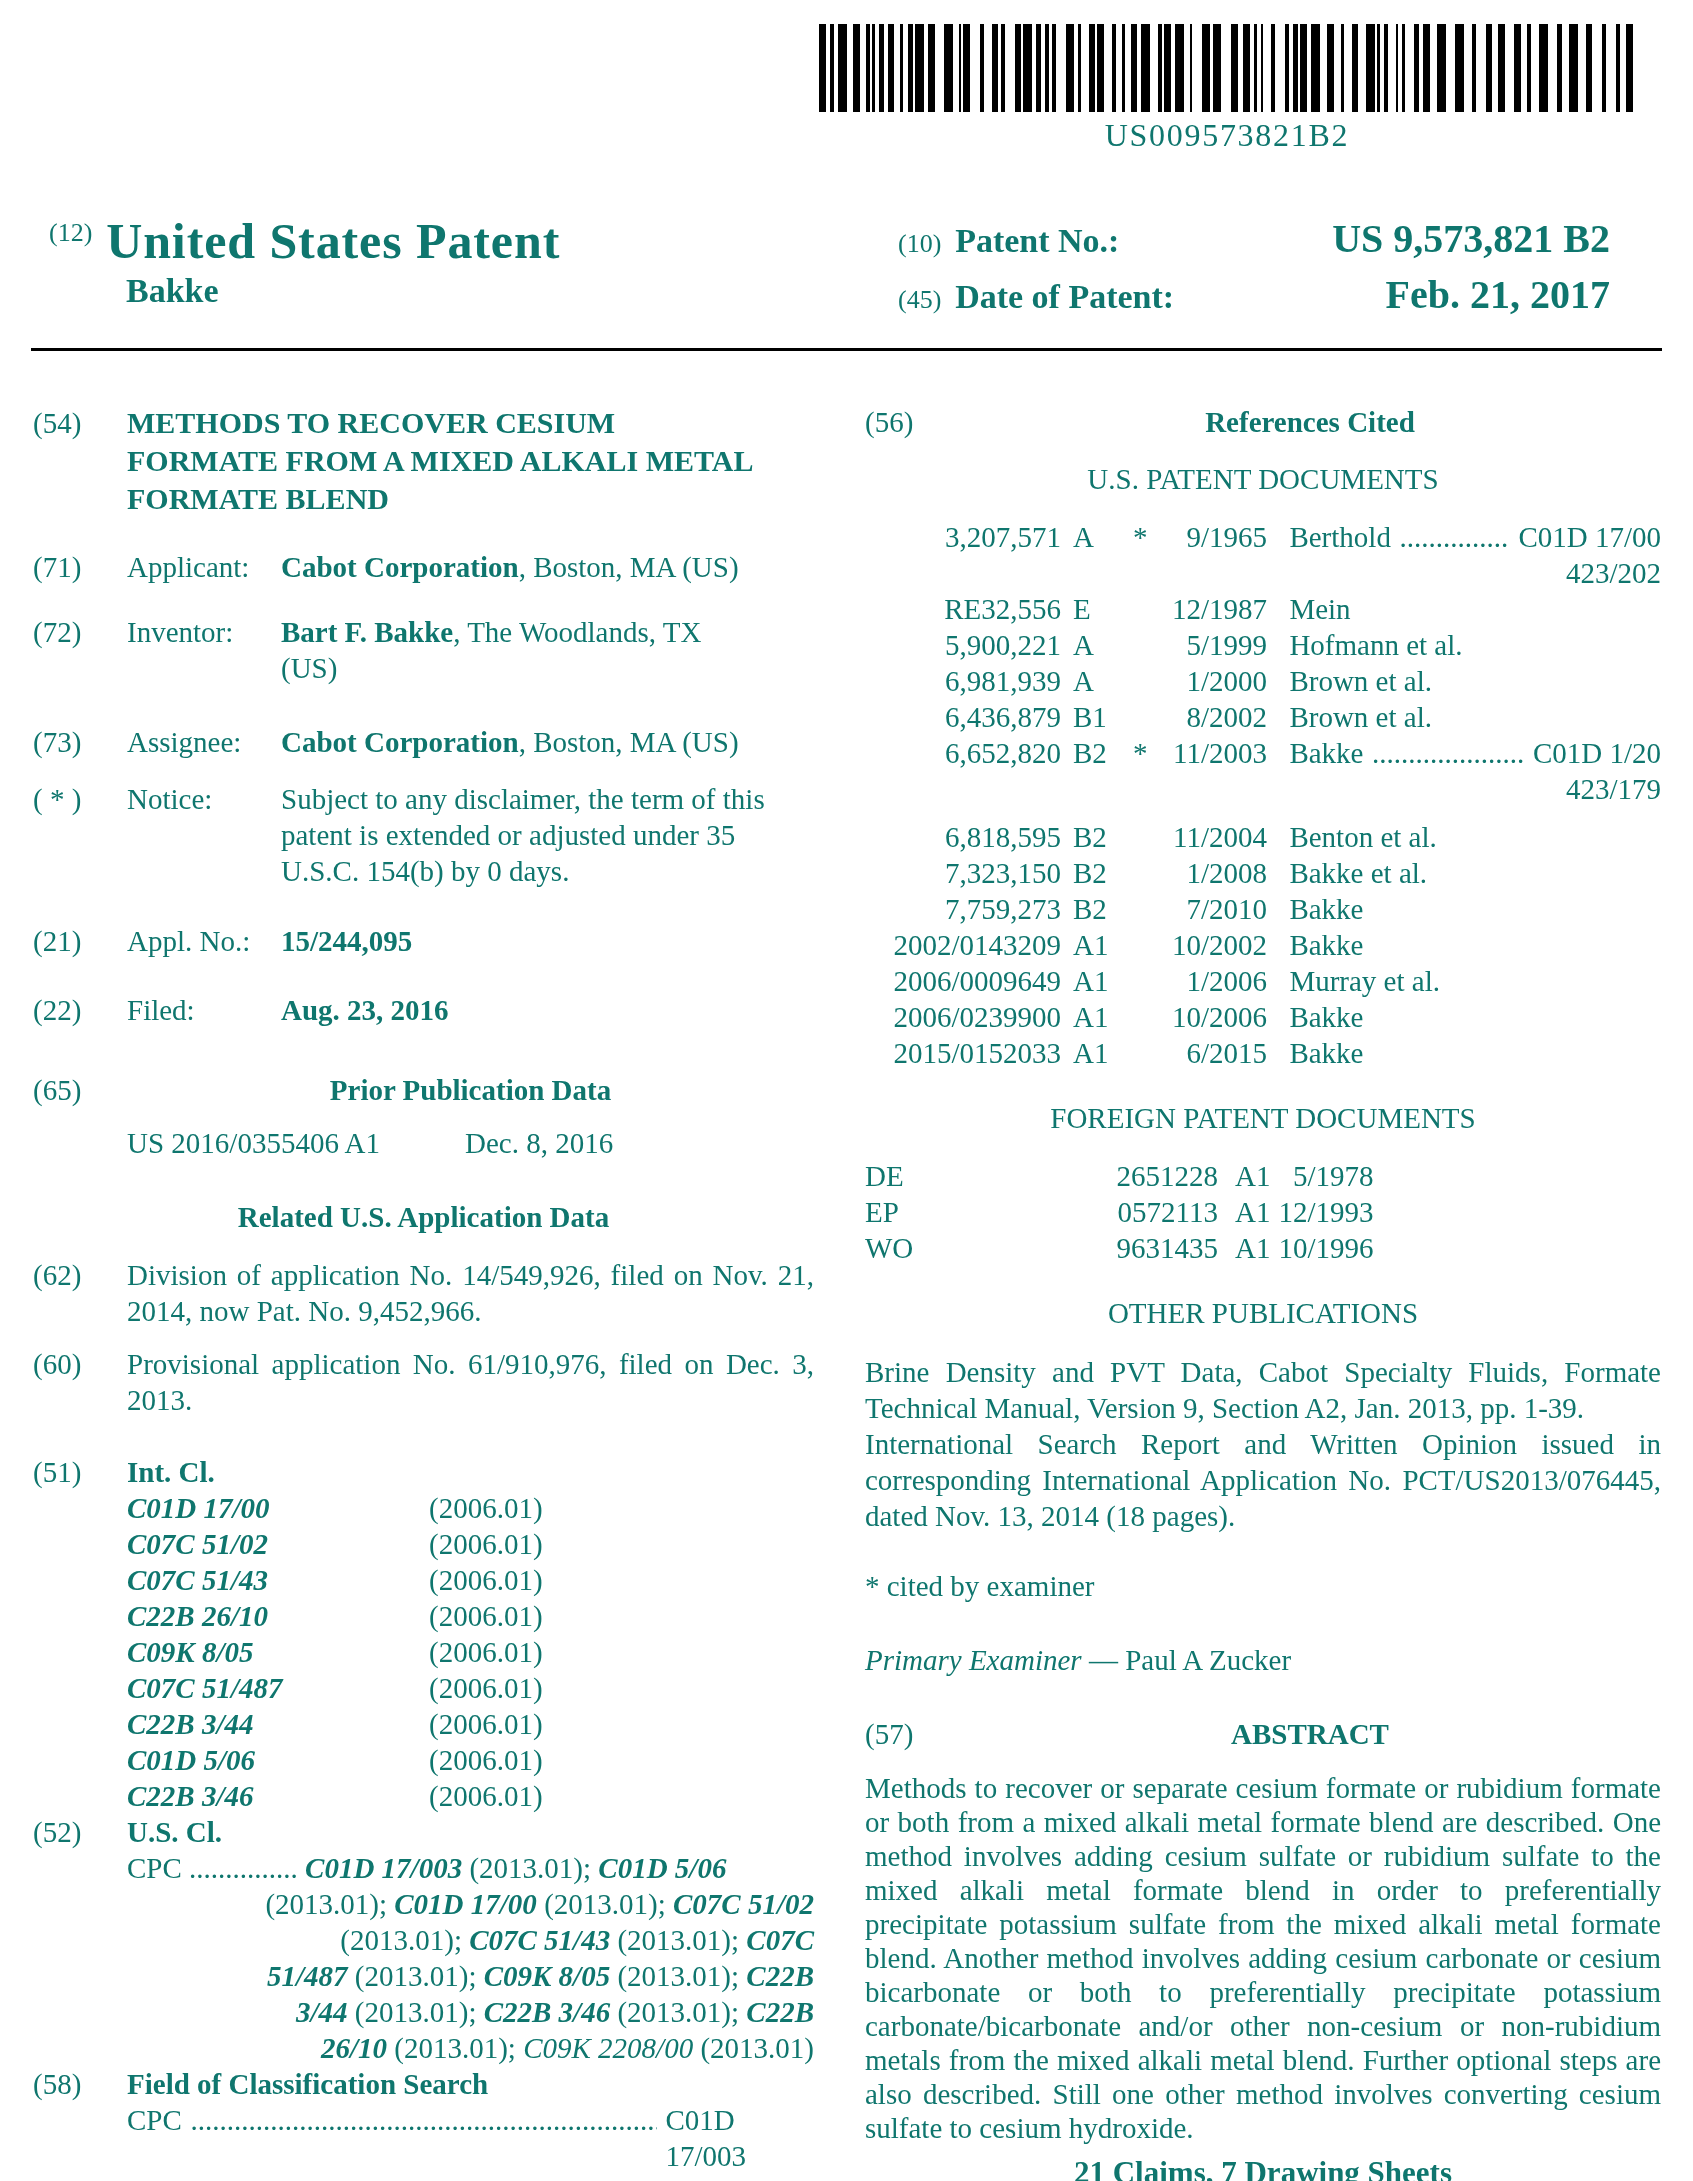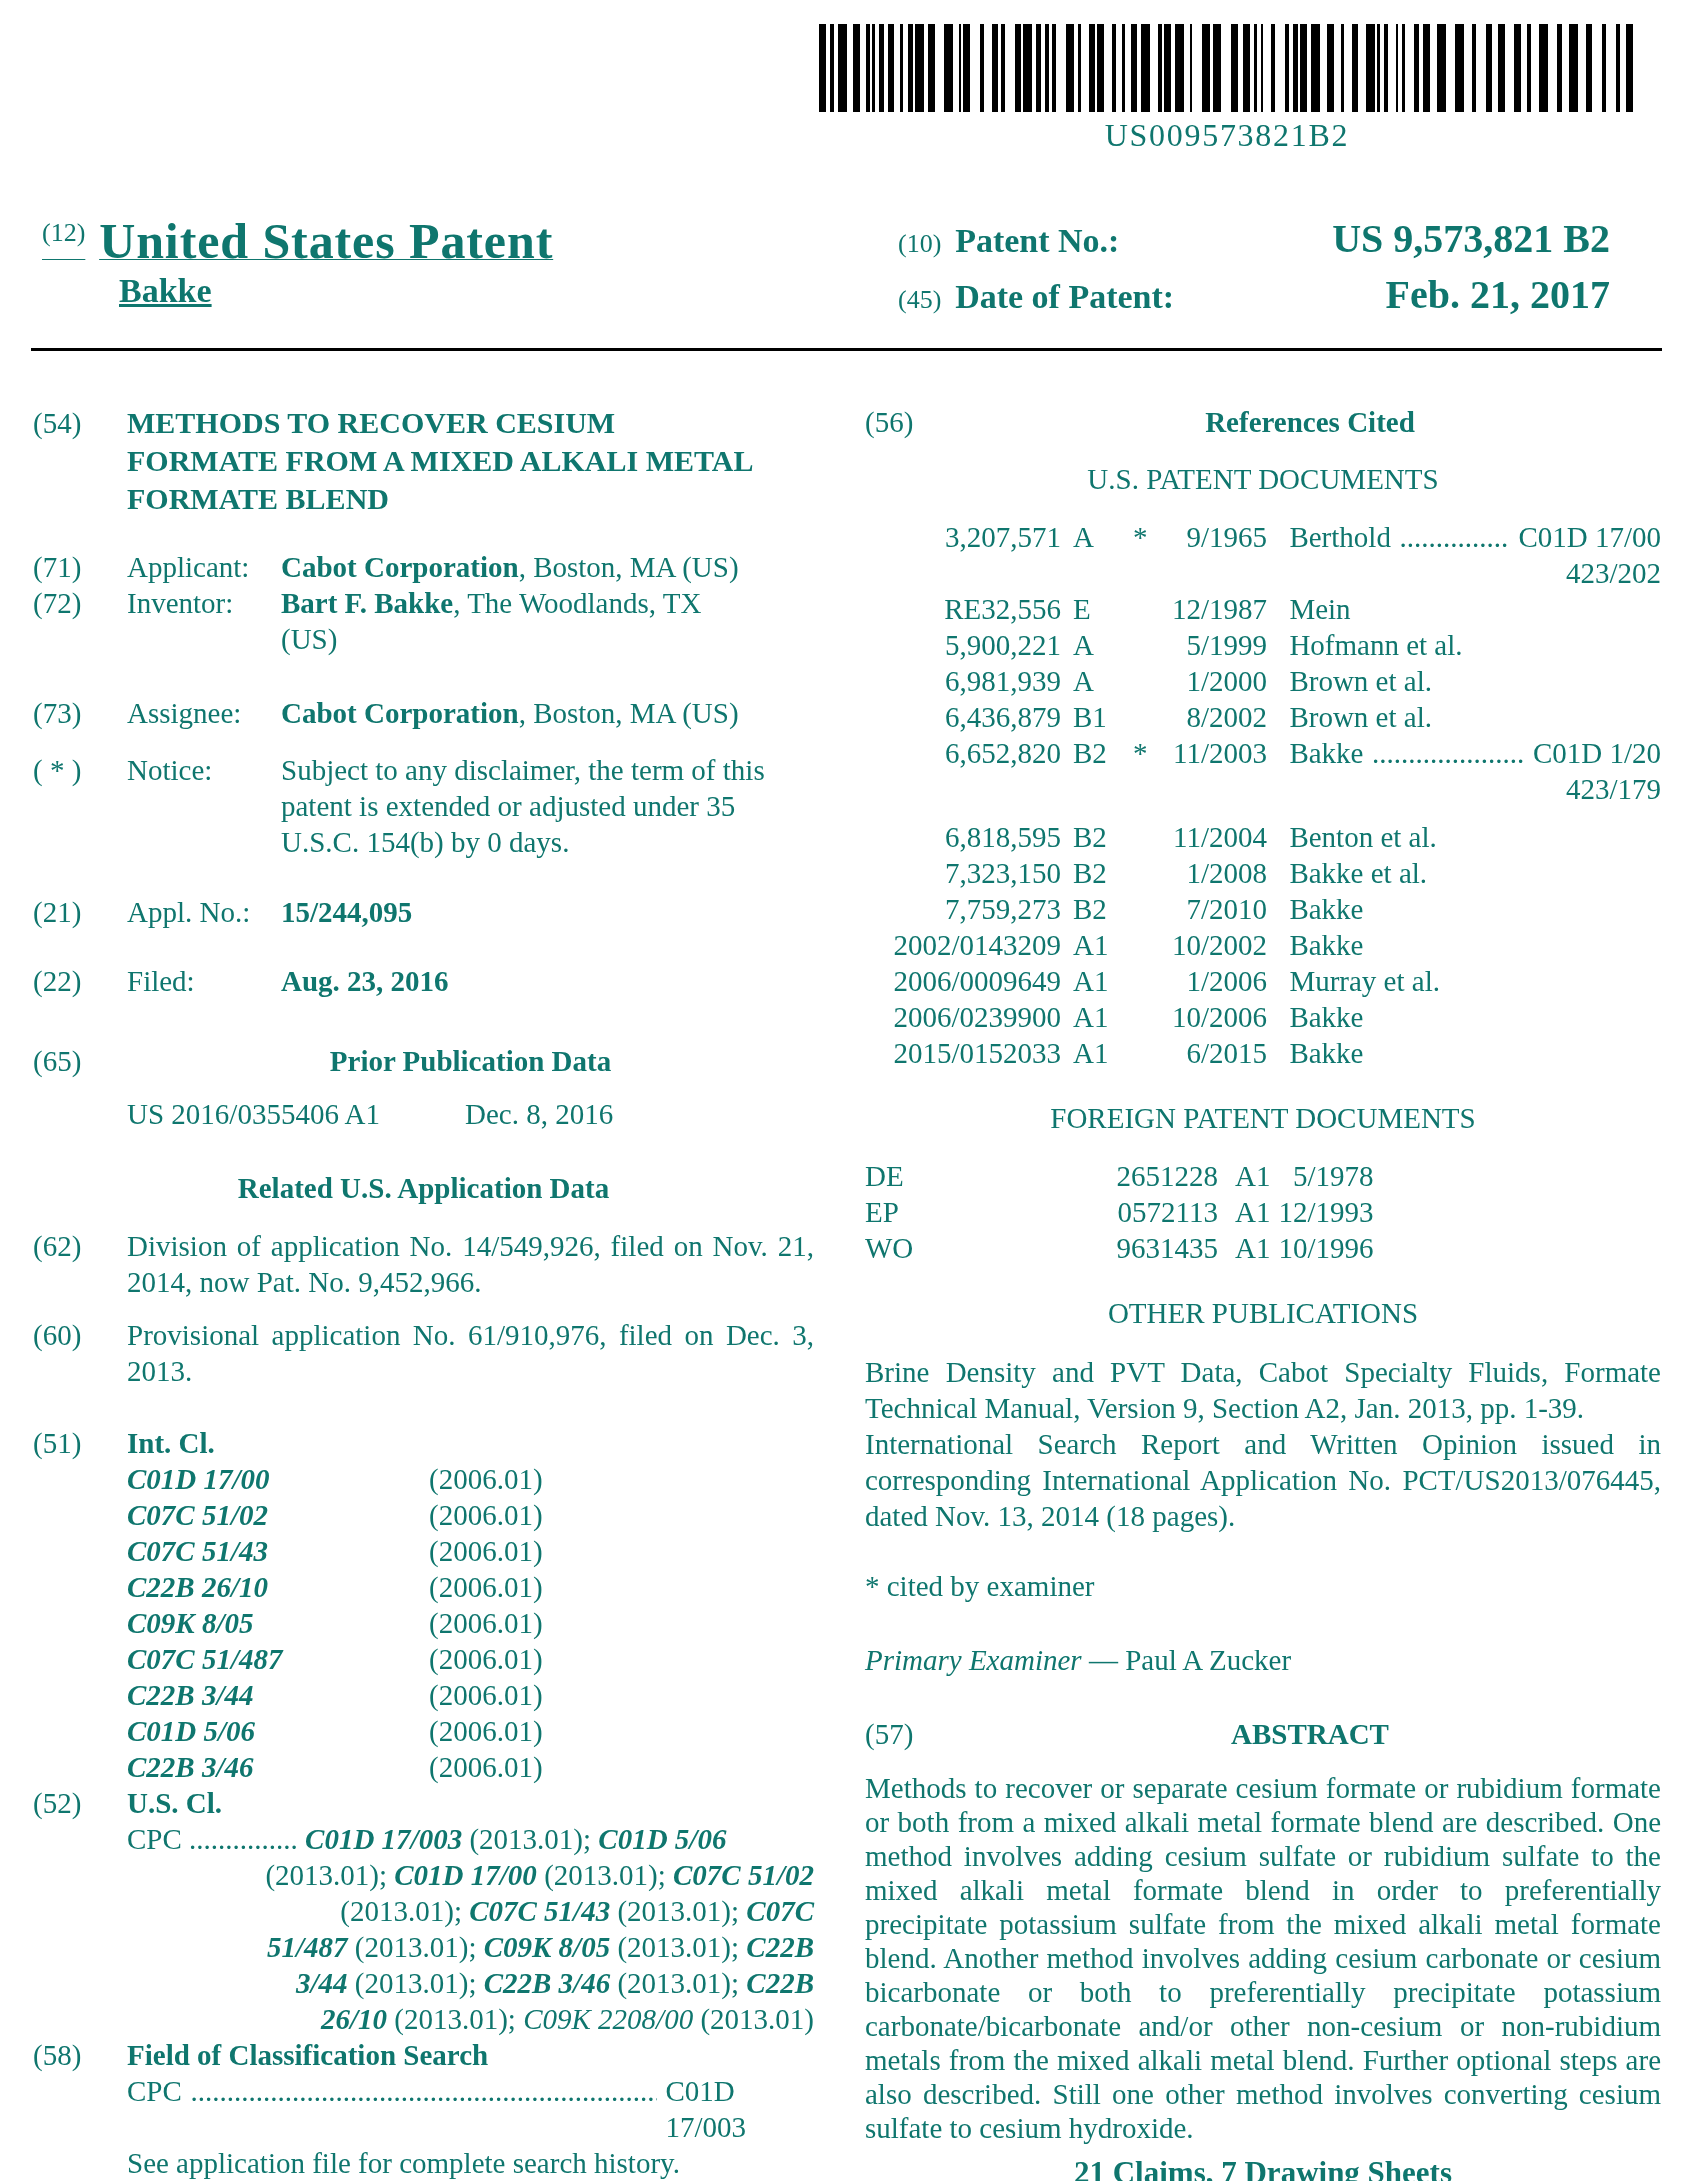--- a/index.html
+++ b/index.html
@@ -9,21 +9,21 @@
     overflow:hidden;
   }
   
   .barcode-wrap{position:absolute; left:819px; top:24px; width:816px;}
   .bars{display:flex; align-items:stretch; height:88px; overflow:hidden;}
   .bar{background:#000; flex:0 0 auto; height:100%;}
   .barcode-text{text-align:center; font-size:32px; margin-top:5.2px; letter-spacing:1.7px;}
   
   .hdr{position:absolute; left:33px; top:212px; right:33px; height:129px;}
   .paren-num{font-size:26px;}
-  .hdr-left{position:absolute; left:9px; top:0;text-decoration:underline;}
+  .hdr-left{position:absolute; left:16px; top:0;}
   .hdr-left .paren-num{vertical-align:17px;}
   .office{font-size:50px; font-weight:bold; margin-left:13.8px; letter-spacing:0.9px;}
   .inventor-name{font-size:34px; font-weight:bold; margin-left:77px; margin-top:1.7px;}
   .hdr-right{position:absolute; left:865px; right:50px; top:3.4px;}
   .hdr-row{display:flex; align-items:baseline; margin-bottom:8.6px;}
   .hdr-label{font-size:34px; font-weight:bold; margin-left:13.8px;}
   .hdr-value{font-size:40px; font-weight:bold; margin-left:auto;}
   .rule{position:absolute; left:31px; right:31px; top:348px; border-top:3.4px solid #000;}
   
   .col{position:absolute; top:404px; font-size:29px; line-height:36px;}
@@ -34,21 +34,21 @@
   .fbody{flex:1; min-width:0;}
   .flabel{display:inline-block; width:154px;}
   .bold{font-weight:bold;}
   .title-line{font-weight:bold; font-size:30px; line-height:38px;}
   .indent{margin-left:154px;}
   .cheading{flex:1; text-align:center; font-weight:bold; font-size:29px;}
   .center-head{text-align:center; font-size:29px;}
   .center-head.b{font-weight:bold;}
   .just{text-align:justify;}
   
-  .m-f54{margin-bottom:31px;} .m-f71{align-items:center;} .m-f72{margin-bottom:38px;}
+  .m-f54{margin-bottom:31px;} .m-f71{margin-bottom:29px;align-items:center;} .m-f72{margin-bottom:38px;}
   .m-f73{margin-bottom:20.6px;} .m-notice{margin-bottom:34px;} .m-f21{margin-bottom:33px;}
   .m-f22{margin-bottom:36px;} .m-f65h{margin-bottom:17px;margin-top:44px;} .m-f65d{margin-bottom:38px;}
   .m-relh{margin-bottom:22.4px;} .m-f62{margin-bottom:17px;} .m-f60{margin-bottom:36px;}
   .pubno{display:inline-block; width:338px;}
   .icl-row{margin-left:94px;}
   .icode{display:inline-block; width:302px; font-weight:bold; font-style:italic;}
   .cpc{margin-left:94px; width:687px;}
   .cpc > div{text-align:right;}
   .cpc > div:first-child{text-align:left;}
   .leaderline{display:flex; align-items:baseline; margin-left:94px;}

